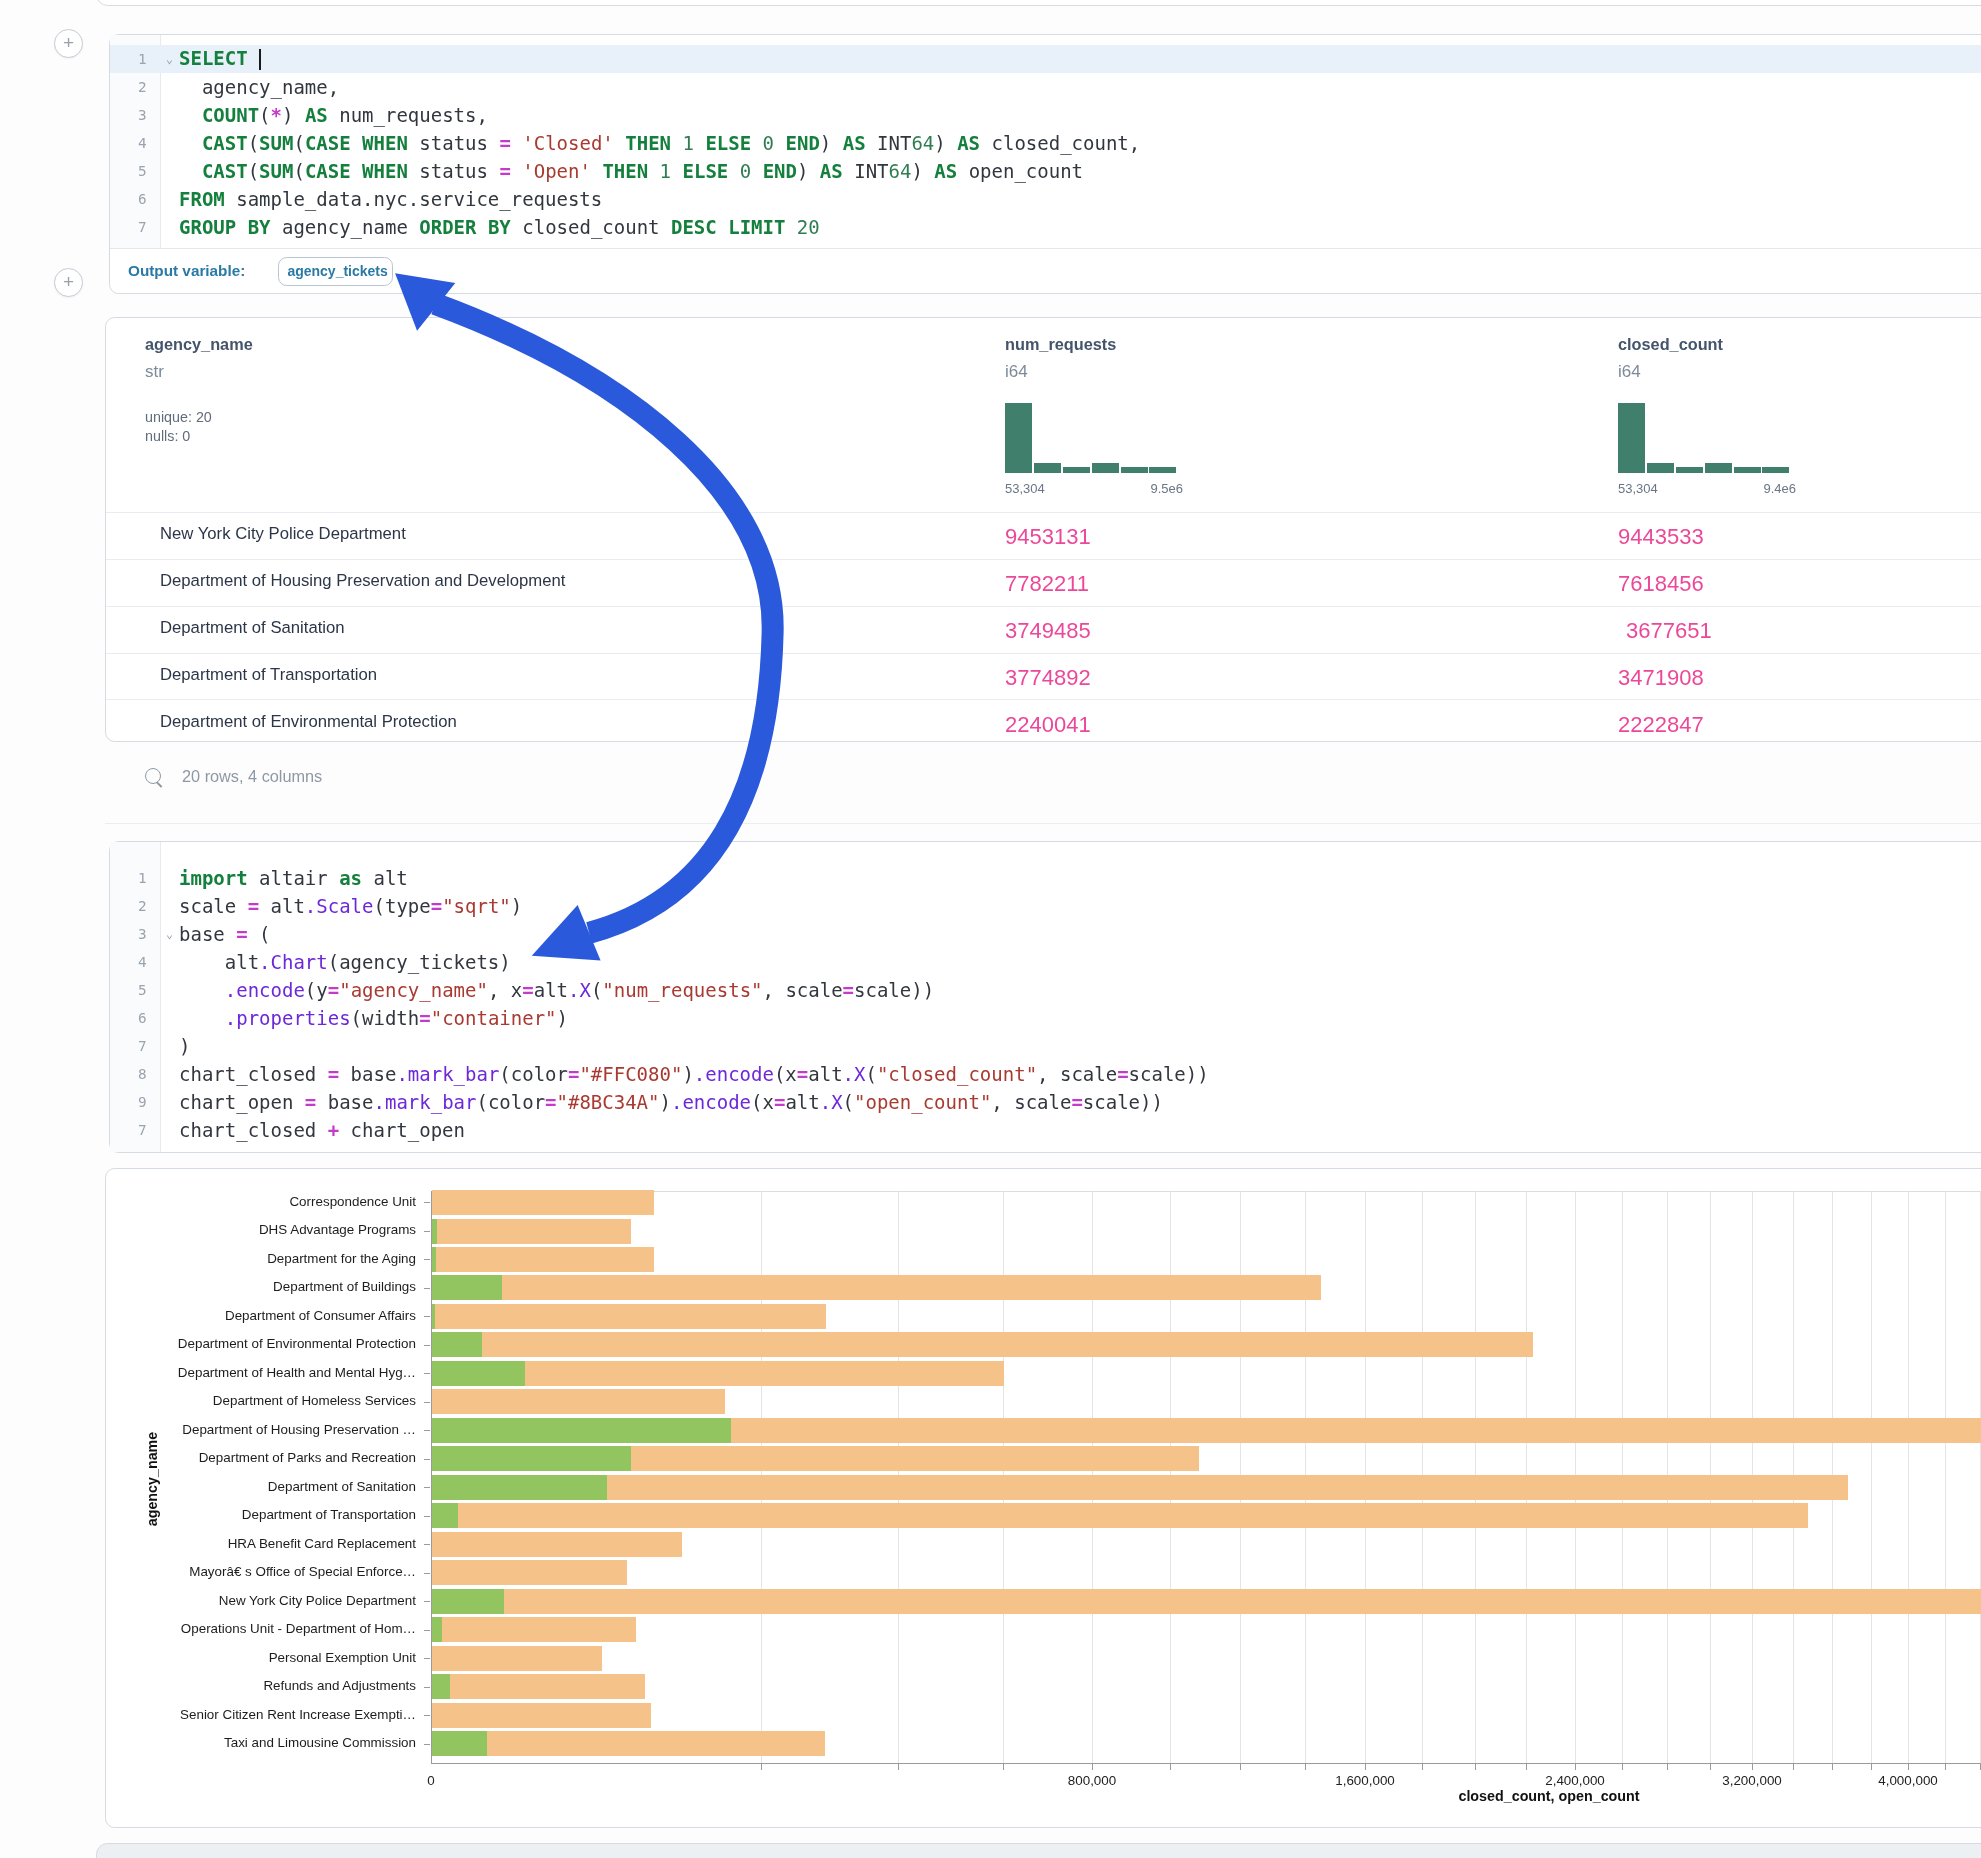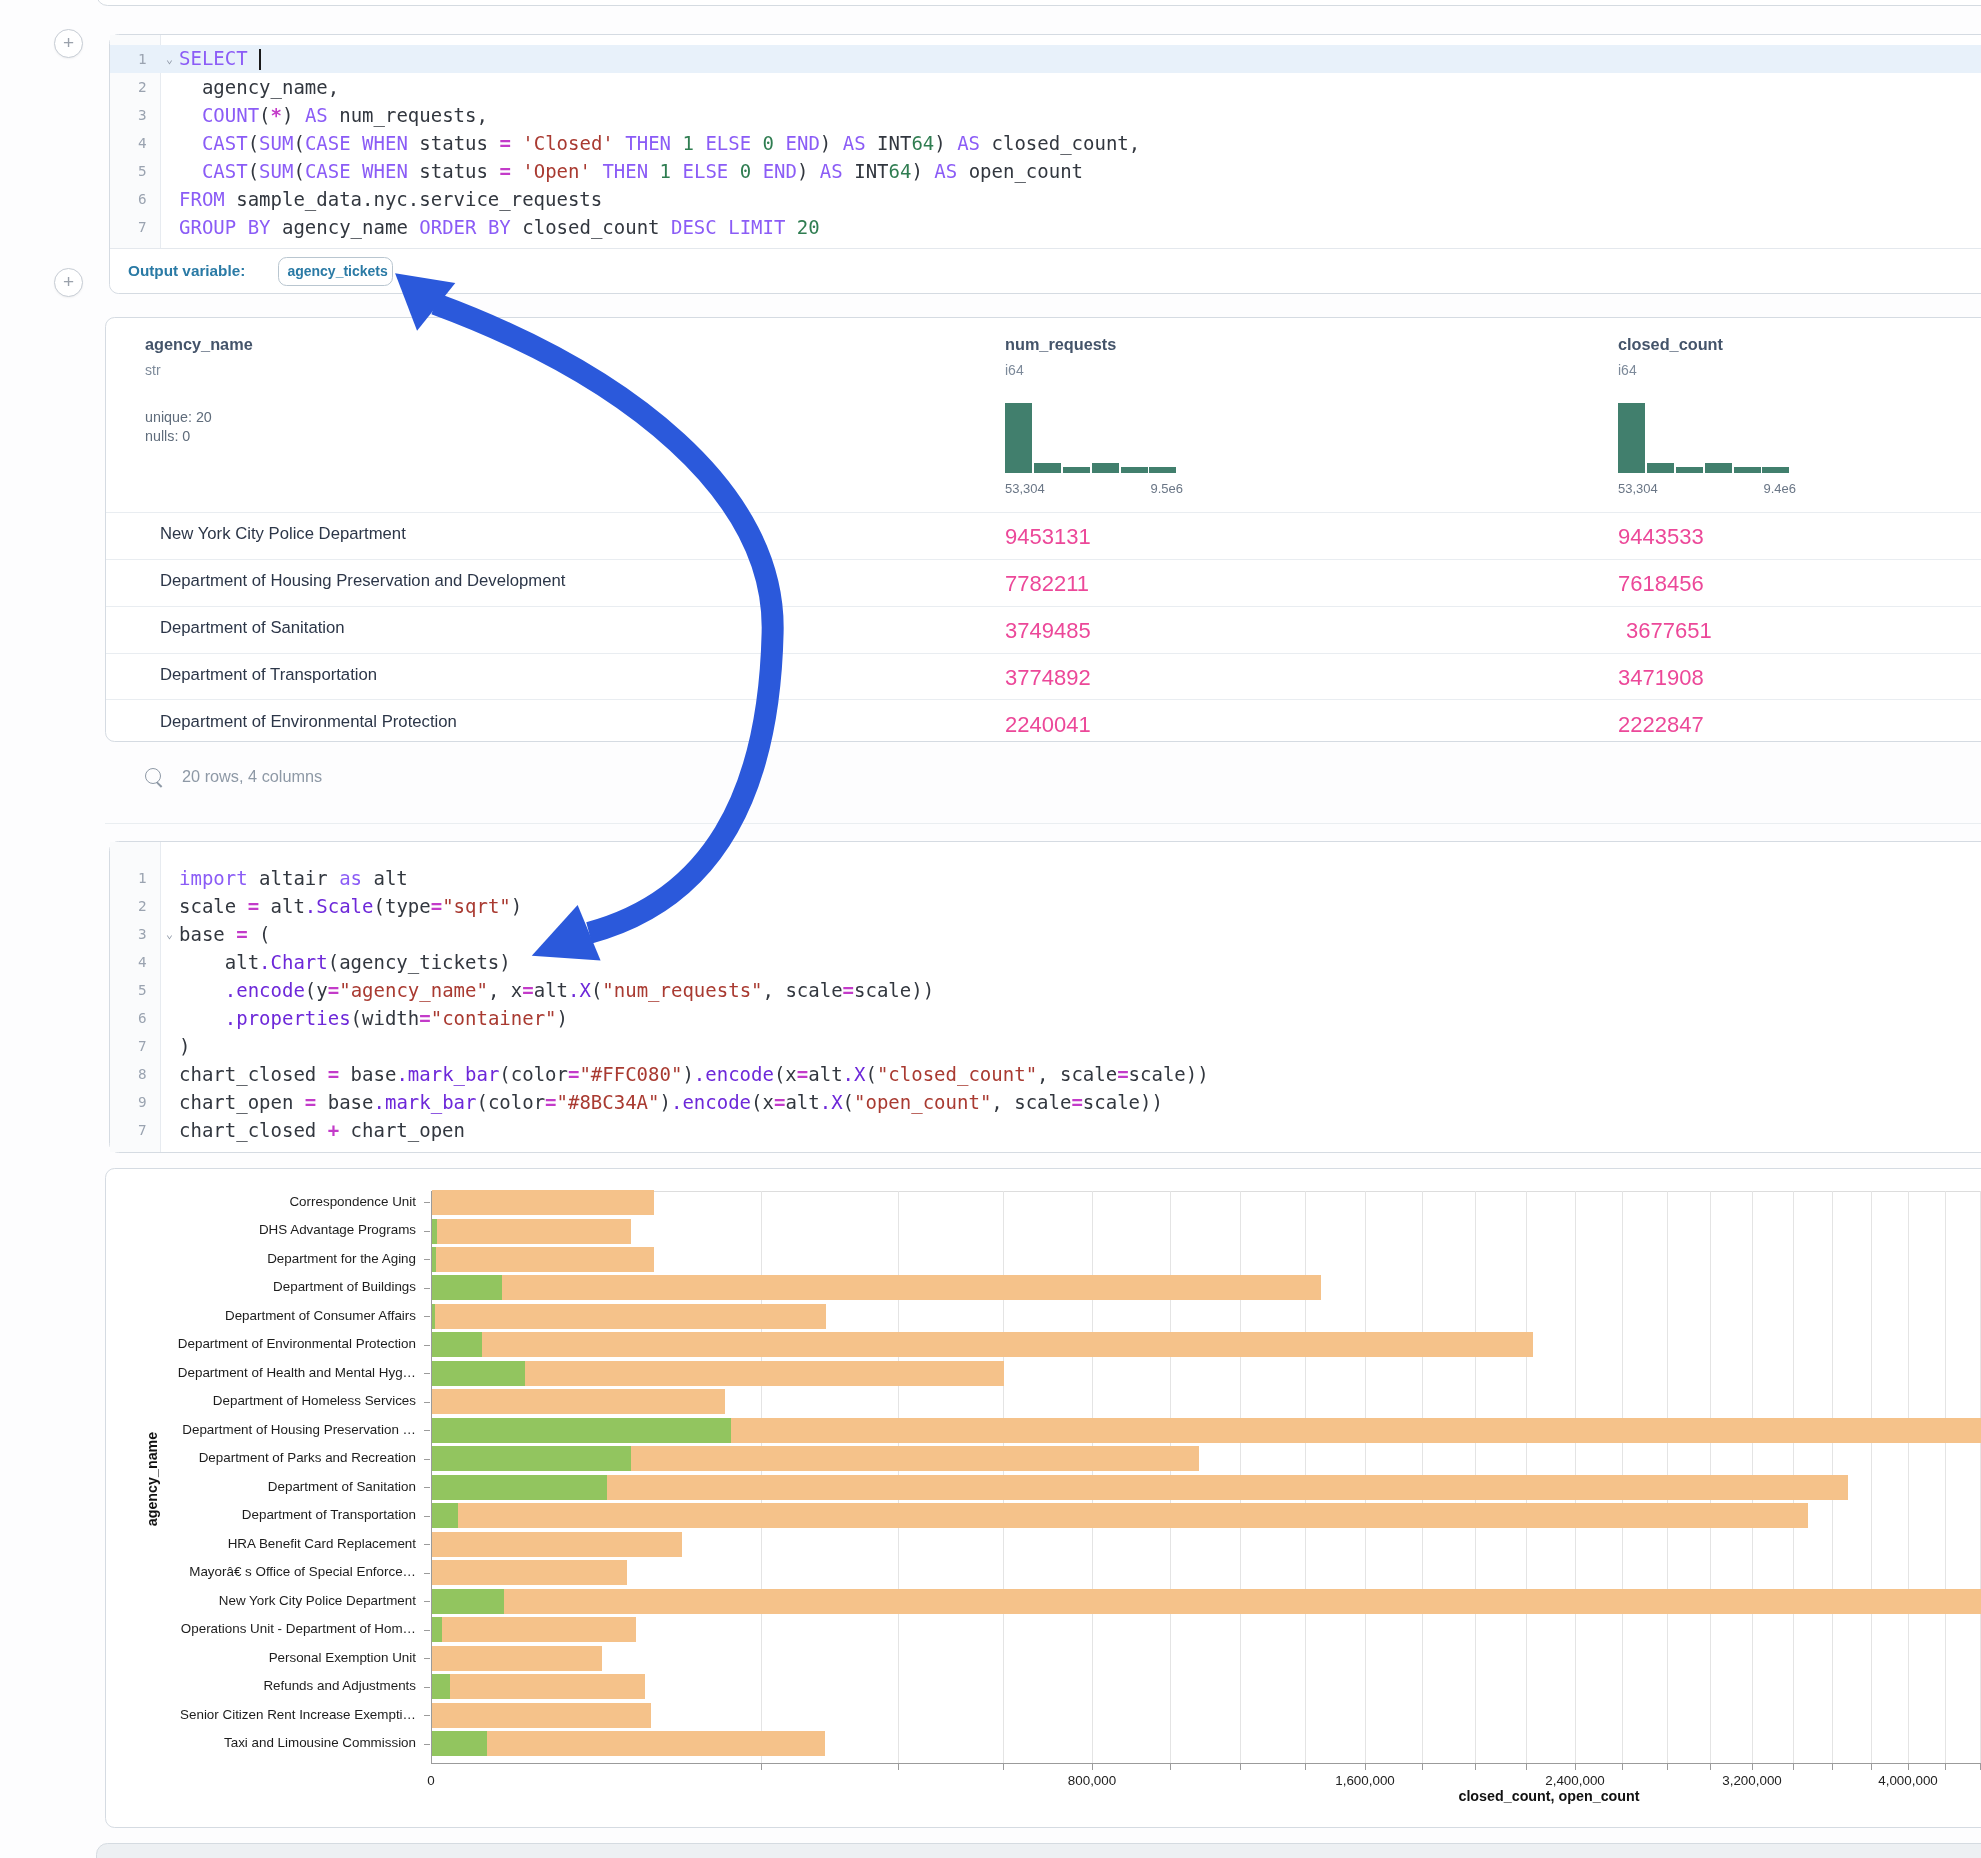--- a/index.html
+++ b/index.html
@@ -9,41 +9,41 @@
   .card{position:absolute;background:#fff;border:1px solid #d5dbe2;border-radius:9.6px;box-sizing:border-box;}
   
   .codewrap{position:absolute;left:0;right:0;top:0;font-family:"DejaVu Sans Mono",monospace;font-size:19px;}
   .code-line{position:relative;display:flex;align-items:center;height:28px;white-space:pre;}
   .code-line.hl{background:#e8f1fa;}
   .gutterbg{position:absolute;left:0;top:0;bottom:0;width:50px;background:#fafbfc;border-right:1px solid #e7ebf0;}
   .ln{width:50px;flex:0 0 50px;text-align:right;padding-right:13.4px;box-sizing:border-box;
       color:#9aa3b0;font-size:14.3px;font-family:"DejaVu Sans Mono",monospace;z-index:2;}
   .fold{width:19px;flex:0 0 19px;color:#8d97a5;font-size:11.5px;text-align:center;z-index:2;}
   .ctext{z-index:2;}
-  .t-kw{color:#8b5cf6;font-weight:normal;margin-top:44px;}
+  .t-kw{color:#15803d;font-weight:bold;margin-top:44px;}
   .t-op{color:#c33bc9;font-weight:bold;}
   .t-num{color:#2f7d51;}
   .t-str{color:#a93a31;}
   .t-fn{color:#6d28d9;}
   .t-pl{color:#32373f;}
   .cursor{display:inline-block;width:1.9px;height:21px;background:#1a1a1a;vertical-align:middle;}
   
   .outrow{position:absolute;left:0;right:0;bottom:0;height:44px;border-top:1px solid #e4e8ed;
           display:flex;align-items:center;background:#fff;border-radius:0 0 9.6px 9.6px;}
   .outlabel{margin-left:18px;font-size:15.3px;font-weight:bold;color:#2a7aa5;}
   .pill{margin-left:32.5px;width:115px;height:29px;border:1.4px solid #b9c6d0;border-radius:8.6px;
         box-sizing:border-box;display:flex;align-items:center;padding-left:8.6px;overflow:hidden;
         font-size:14px;font-weight:bold;color:#2a7aa5;white-space:nowrap;background:#fff;}
   
   .plusbtn{position:absolute;width:29px;height:29px;border-radius:50%;border:1.4px solid #c6ccd4;
            background:#fff;box-sizing:border-box;color:#9aa1ab;font-size:19px;line-height:25px;
            text-align:center;box-shadow:0 1px 1.9px rgba(0,0,0,0.05);}
   
   .colhead{position:absolute;font-size:16.3px;font-weight:bold;color:#44546a;}
-  .coltype{position:absolute;font-size:14px;color:#7d8a9a;}
+  .coltype{position:absolute;font-size:17px;color:#7d8a9a;}
   .colstat{position:absolute;font-size:14.3px;color:#5f6c7b;margin-top:12px;}
   .hist{position:absolute;display:flex;align-items:flex-end;gap:1.9px;}
   .hist div{width:27px;}
   .histlabels{position:absolute;display:flex;justify-content:space-between;font-size:13px;color:#6a7686;}
   .sep{position:absolute;left:0;right:0;height:1px;background:#e9edf1;}
   .cellname{position:absolute;font-size:16.7px;color:#2c3648;white-space:nowrap;}
   .cellnum{position:absolute;font-size:22px;color:#ec4899;}
   .tfooter{position:absolute;font-size:16.3px;color:#8e99a6;}
   .mag{position:absolute;width:14.3px;height:14.3px;border:1.9px solid #8e99a6;border-radius:50%;}
   .mag::after{content:"";position:absolute;width:2.4px;height:6.7px;background:#8e99a6;

